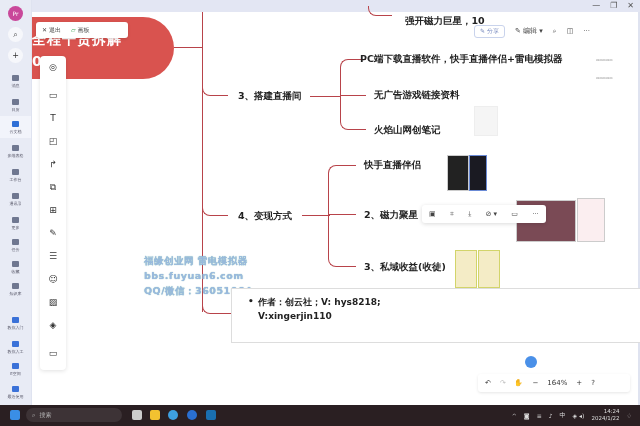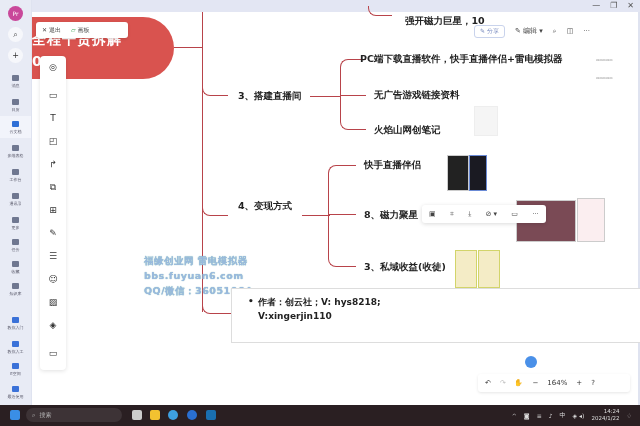--- a/index.html
+++ b/index.html
@@ -157,23 +157,23 @@
   <div class="line" style="left:302px;top:215px;width:28px;border-top-width:1.5px"></div>
   <div class="line" style="left:328px;top:165px;width:28px;height:50px;border-left-width:1.5px;border-top-width:1.5px;border-radius:8px 0 0 0"></div>
   <div class="line" style="left:328px;top:215px;width:28px;height:52px;border-left-width:1.5px;border-bottom-width:1.5px;border-radius:0 0 0 8px"></div>
   <div class="line" style="left:328px;top:214px;width:28px;border-top-width:1.5px"></div>
 
   <div class="node" style="left:405px;top:15px">强开磁力巨星，10</div>
   <div class="node" style="left:238px;top:90px">3、搭建直播间</div>
   <div class="node" style="left:360px;top:53px">PC端下载直播软件，快手直播伴侣+雷电模拟器</div>
   <div class="node" style="left:374px;top:89px">无广告游戏链接资料</div>
   <div class="node" style="left:374px;top:124px">火焰山网创笔记</div>
-  <div class="node" style="left:238px;top:200px">4、变现方式</div>
+  <div class="node" style="left:238px;top:210px">4、变现方式</div>
   <div class="node" style="left:364px;top:159px">快手直播伴侣</div>
-  <div class="node" style="left:364px;top:209px">8、磁力聚星</div>
+  <div class="node" style="left:364px;top:209px">2、磁力聚星</div>
   <div class="node" style="left:364px;top:261px">3、私域收益(收徒)</div>
 
   <div class="topright">
     <span class="share">✎ <span>分享</span></span>
     <span>✎ <span>编辑</span> ▾</span>
     <span>⌕</span>
     <span>◫</span>
     <span>···</span>
   </div>
 

